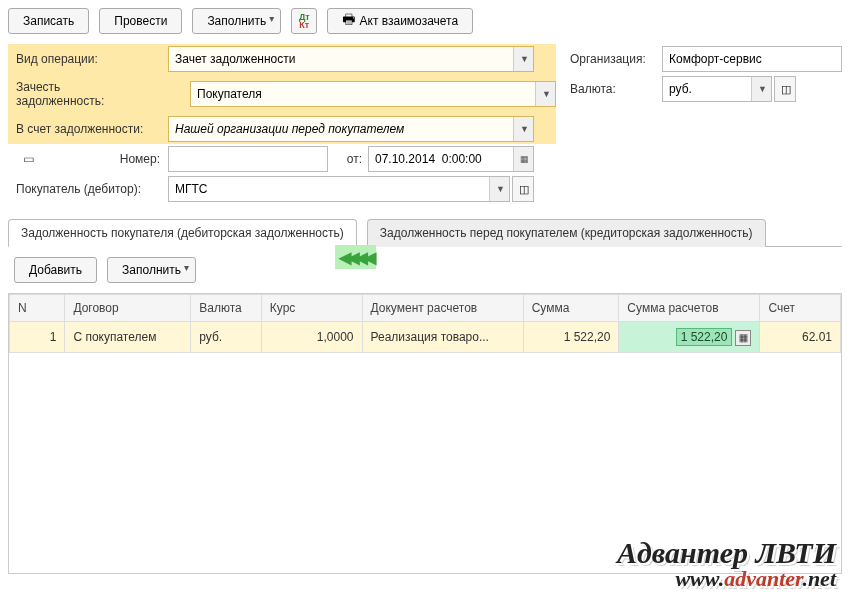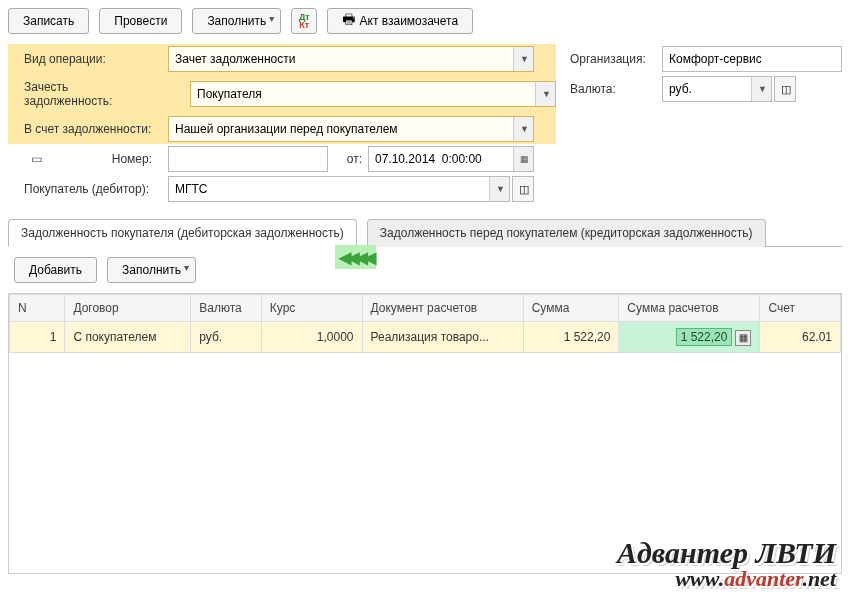--- a/index.html
+++ b/index.html
@@ -24,21 +24,21 @@
     border: 1px solid #aaa; background: #f6f6f6; border-radius: 3px; width: 26px; height: 26px;
     display: inline-flex; align-items: center; justify-content: center; cursor: pointer; font-size: 11px;
   }
   .dk-kt { font-weight: bold; line-height: 8px; font-size: 9px; }
   .dk-kt .d { color: #2a8a2a; display:block; }
   .dk-kt .k { color: #c0392b; display:block; }
   .printer-icon { font-size: 14px; }
   .form-block { display: flex; flex-direction: column; gap: 0; margin-bottom: 6px; }
   .row { display: flex; align-items: center; min-height: 30px; }
   .hl { background: #ffe9a8; }
-  .lbl { width: 160px; padding: 6px 16px; }
+  .lbl { width: 160px; padding: 6px 8px; }
   .lbl-right { width: 100px; padding: 6px 8px; }
   .select-like {
     display: flex; align-items: flex-end; background: #fff; border: 1px solid #bbb;
     height: 26px;
   }
   .select-input { border: none; outline: none; padding: 0 6px; font-size: 12px; height: 24px; }
   .dd-btn {
     width: 20px; height: 24px; border: none; border-left: 1px solid #ccc; background: #f0f0f0;
     cursor: pointer; font-size: 9px; color: #555;
   }
@@ -123,21 +123,21 @@
       <div class="row hl">
         <div class="lbl">Зачесть задолженность:</div>
         <div class="select-like" style="width:366px;margin-left:36px;">
           <input class="select-input" style="width: 344px;" value="Покупателя">
           <button class="dd-btn">▼</button>
         </div>
       </div>
       <div class="row hl">
         <div class="lbl">В счет задолженности:</div>
         <div class="select-like" style="width:366px;">
-          <input class="select-input" style="width: 371px;" value="Нашей организации перед покупателем">
+          <input class="select-input" style="width: 371px; font-style: italic;" value="Нашей организации перед покупателем">
           <button class="dd-btn">▼</button>
         </div>
       </div>
       <div class="row">
         <div class="lbl" style="text-align:right; display:flex; align-items:center; gap:6px;">
           <span class="small-icon">▭</span>
           <span style="flex:1; text-align:right;">Номер:</span>
         </div>
         <div class="select-like" style="width:160px;">
           <input class="select-input" style="width: 158px;" value="">

